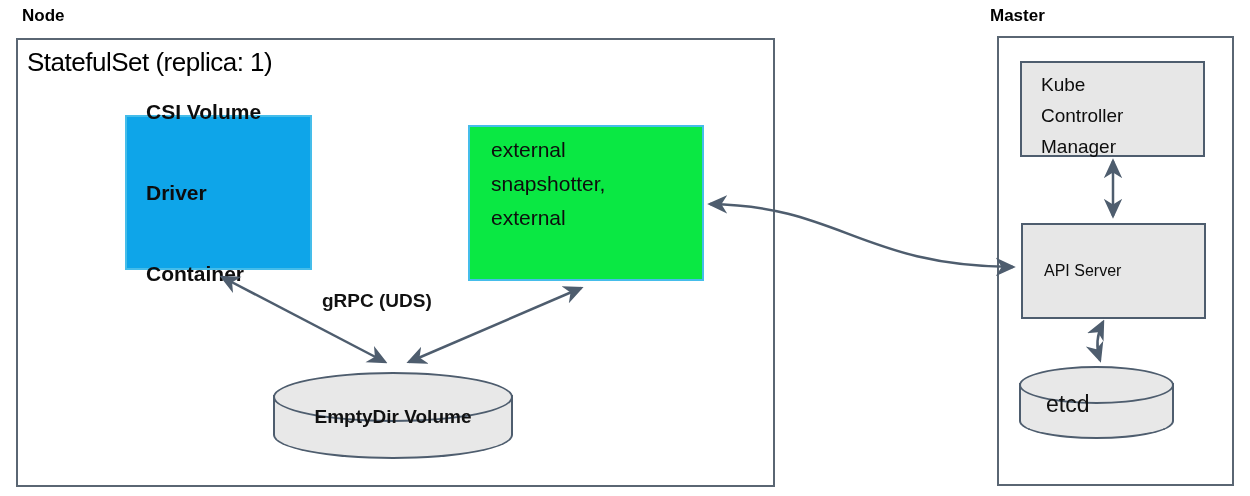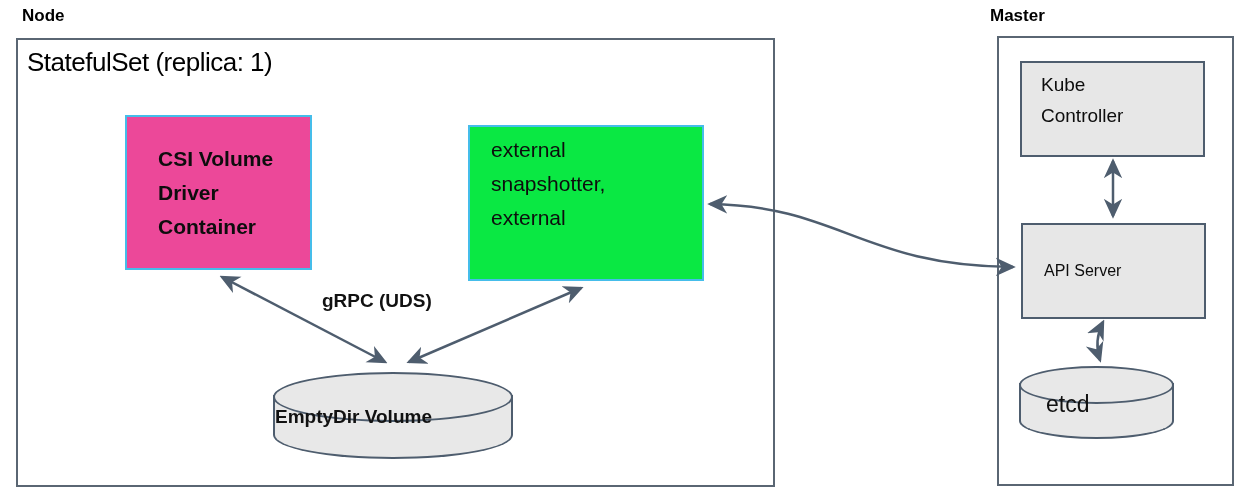--- a/index.html
+++ b/index.html
@@ -45,23 +45,24 @@
     border: 2px solid #45bdea;
     display: flex;
     flex-direction: column;
     justify-content: center;
     font-size: 21px;
     line-height: 34px;
     color: #0d0d0d;
   }
   .csi-box {
     left: 125px; top: 115px; width: 187px; height: 155px;
-    background: #ec4899;
-    font-weight: bold;
-    padding-left: 31px;
+    background: #0ea5e9;
+    font-weight: bold;
+    padding-left: 19px;
+    gap: 47px;
   }
   .sidecar-box {
     left: 468px; top: 125px; width: 236px; height: 156px;
     background: #0ae843;
     font-weight: 400;
     padding-left: 21px;
     justify-content: flex-start;
     padding-top: 6px;
   }
 
@@ -119,20 +120,21 @@
     height: 34px;
   }
   .cyl-label {
     position: relative;
     z-index: 2;
     display: block;
   }
   .emptydir-label {
     font-size: 19px;
     font-weight: bold;
+    text-align: center;
     margin-top: 11px;
   }
   .etcd-label {
     font-size: 23px;
     font-weight: 400;
     margin: 8px 0 0 25px;
   }
 
   .grpc-label {
     left: 322px; top: 290px;
@@ -179,20 +181,21 @@
     <span class="cyl-label emptydir-label">EmptyDir Volume</span>
   </div>
 
   <div class="abs section-label" style="left:990px; top:6px;">Master</div>
 
   <div class="abs outer-box" style="left:997px; top:36px; width:237px; height:450px;"></div>
 
   <div class="abs component-box kcm-box">
     <div>Kube</div>
     <div>Controller</div>
+    <div>Manager</div>
   </div>
 
   <div class="abs component-box api-box">
     <span>API Server</span>
   </div>
 
   <div class="abs cylinder etcd-cyl">
     <span class="cyl-label etcd-label">etcd</span>
   </div>
 

